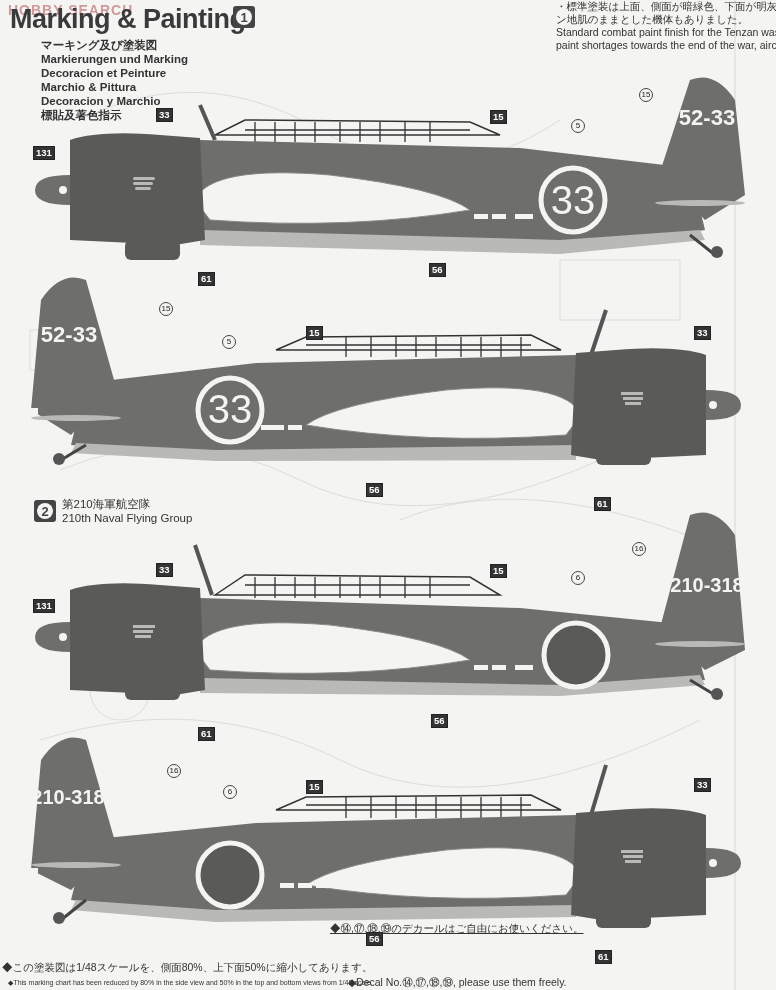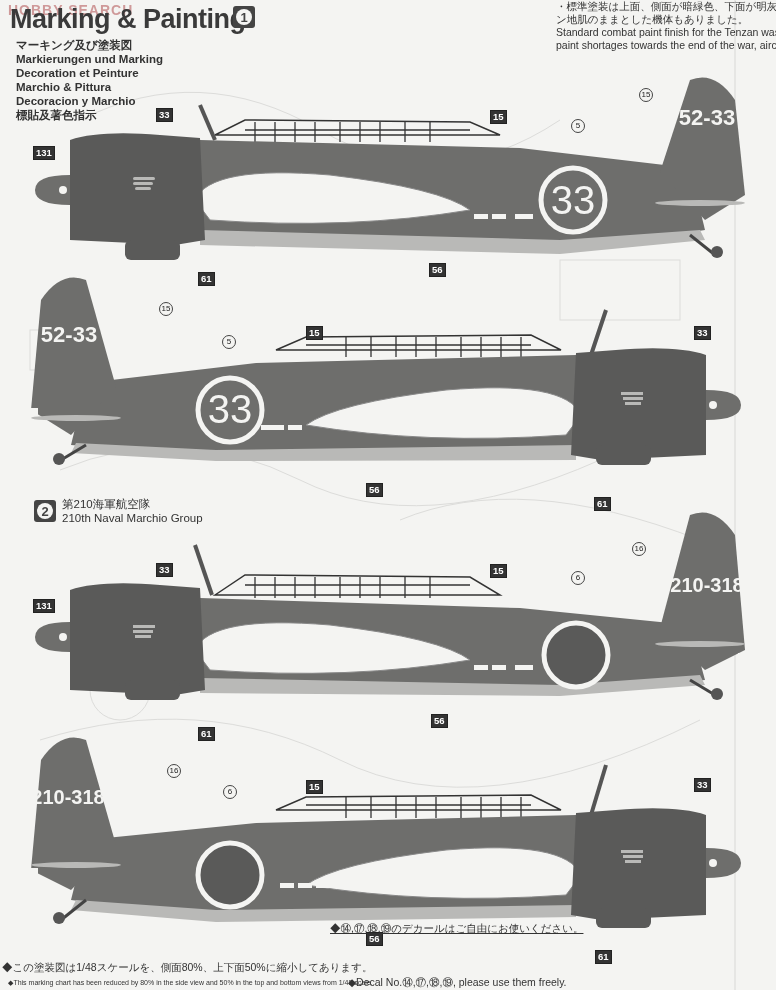--- a/index.html
+++ b/index.html
@@ -2,21 +2,21 @@
 <html><head>
 <meta charset="utf-8">
 <style>
   html,body{margin:0;padding:0;}
   body{width:776px;height:990px;background:#f4f4f2;position:relative;overflow:hidden;font-family:"Liberation Sans",sans-serif;color:#2a2a2a;}
   .bgsketch{position:absolute;inset:0;pointer-events:none;}
   .abs{position:absolute;}
   .title{left:10px;top:4px;font-weight:bold;font-size:27px;letter-spacing:-0.5px;color:#3a3a3a;line-height:30px;}
   .watermark{left:8px;top:2px;font-size:14px;font-weight:bold;color:#c98a8a;letter-spacing:1px;opacity:.85;}
   .sub{left:16px;top:38px;font-size:11.5px;line-height:14px;font-weight:bold;color:#333;}
-  .sub div{white-space:nowrap;}
+  .sub div{white-space:nowrap;margin-left:25px;}
   .scheme-head{display:flex;align-items:center;gap:6px;}
   .badge{width:22px;height:22px;background:#444;border-radius:3px;color:#fff;font-weight:bold;font-size:16px;display:flex;align-items:center;justify-content:center;}
   .badge .inner{width:16px;height:16px;border-radius:50%;background:#f4f4f2;color:#444;display:flex;align-items:center;justify-content:center;font-size:13px;}
   .scheme-text{font-size:11.5px;line-height:14px;color:#333;}
   .note{left:556px;top:0px;font-size:10.5px;line-height:13px;color:#333;white-space:nowrap;}
   .foot{font-size:9px;color:#333;white-space:nowrap;line-height:13px;}
   .foot.big{font-size:10.5px;}
   .callsq{position:absolute;background:#333;color:#fff;font-size:9.5px;font-weight:bold;padding:0 2px;line-height:12px;border:1px solid #222;}
   .callci{position:absolute;width:12px;height:12px;border:1px solid #444;border-radius:50%;font-size:8px;line-height:12px;text-align:center;color:#222;background:#f4f4f2;}
   svg.plane{position:absolute;overflow:visible;}
@@ -35,21 +35,21 @@
     <rect x="30" y="330" width="70" height="40"></rect>
   </g>
   <line x1="735" y1="0" x2="735" y2="990" stroke="#d8d8d6"></line>
 </svg>
 
 <div class="abs watermark">HOBBY SEARCH</div>
 <div class="abs title">Marking &amp; Painting</div>
 <div class="abs sub">
   <div>マーキング及び塗装図</div>
   <div>Markierungen und Marking</div>
-  <div>Decoration et Peinture</div>
+  <div>Decoracion et Peinture</div>
   <div>Marchio &amp; Pittura</div>
   <div>Decoracion y Marchio</div>
   <div>標貼及著色指示</div>
 </div>
 
 <div class="abs note">
   <div>・標準塗装は上面、側面が暗緑色、下面が明灰白</div>
   <div>ン地肌のままとした機体もありました。</div>
   <div>Standard combat paint finish for the Tenzan was</div>
   <div>paint shortages towards the end of the war, aircraf</div>
@@ -62,21 +62,21 @@
   <div class="scheme-text">
   </div>
 </div>
 
 <div class="abs scheme-head" style="left:34px;top:497px;">
   <div class="badge">
       <div class="inner">2</div>
     </div>
   <div class="scheme-text">
     <div>第210海軍航空隊</div>
-    <div>210th Naval Marchio Group</div>
+    <div>210th Naval Flying Group</div>
   </div>
 </div>
 
 <svg class="plane" style="left:0;top:80px;" width="776" height="180" viewBox="0 0 776 180">
 
   <path d="M215 55 L245 40 L470 42 L500 55 Z" fill="#f4f4f2" stroke="#333" stroke-width="1.5"></path>
   <g stroke="#333" stroke-width="1.3">
     <line x1="255" y1="42" x2="255" y2="62"></line>
       <line x1="275" y1="42" x2="275" y2="62"></line>
       <line x1="295" y1="42" x2="295" y2="62"></line>

